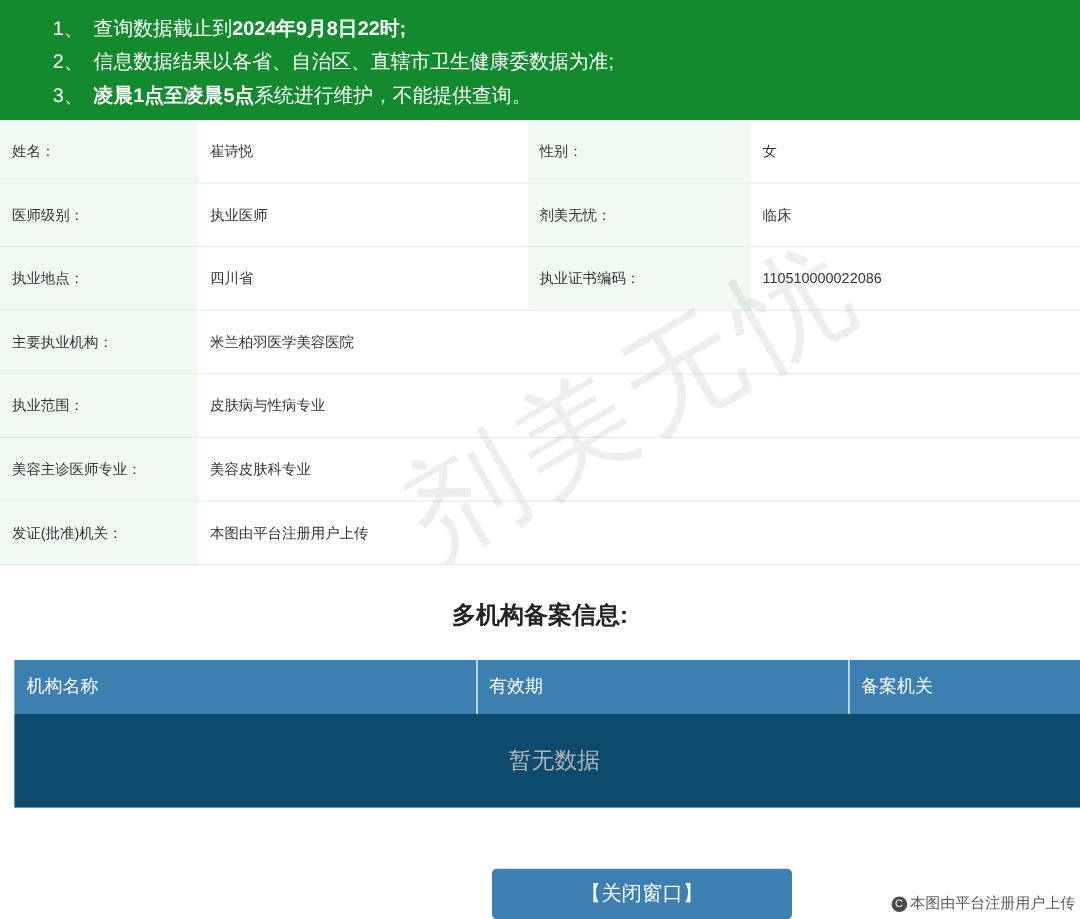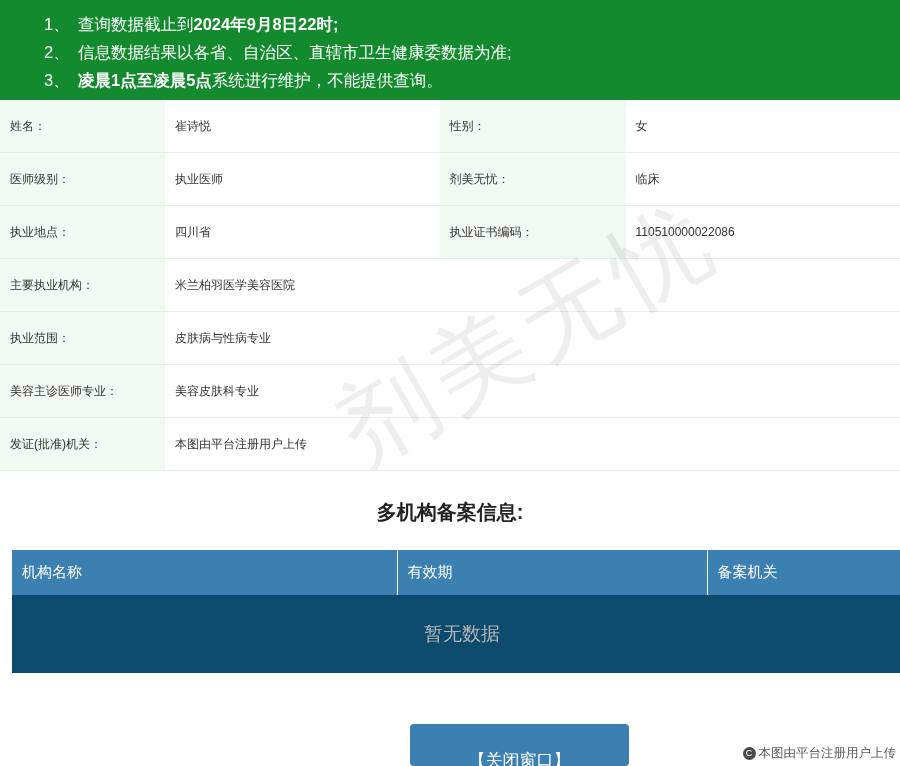--- a/index.html
+++ b/index.html
@@ -108,32 +108,32 @@
     position: absolute;
     left: 0;
     bottom: 0;
     width: 900px;
     height: 70px;
   }
   .close-btn {
     position: absolute;
     left: 410px;
     top: 28px;
-    width: 219px;
+    width: 250px;
     height: 42px;
     background: #3c7fb1;
     color: #ffffff;
     border: none;
     border-radius: 4px;
     font-size: 17px;
     font-family: "Liberation Sans", sans-serif;
     cursor: pointer;
     text-align: center;
     line-height: 42px;
-    padding: 16px;
+    padding: 0;
   }
 
   
   .wm-big {
     position: absolute;
     left: 320px;
     top: 270px;
     font-size: 96px;
     color: rgba(120,120,120,0.13);
     transform: rotate(-30deg);

